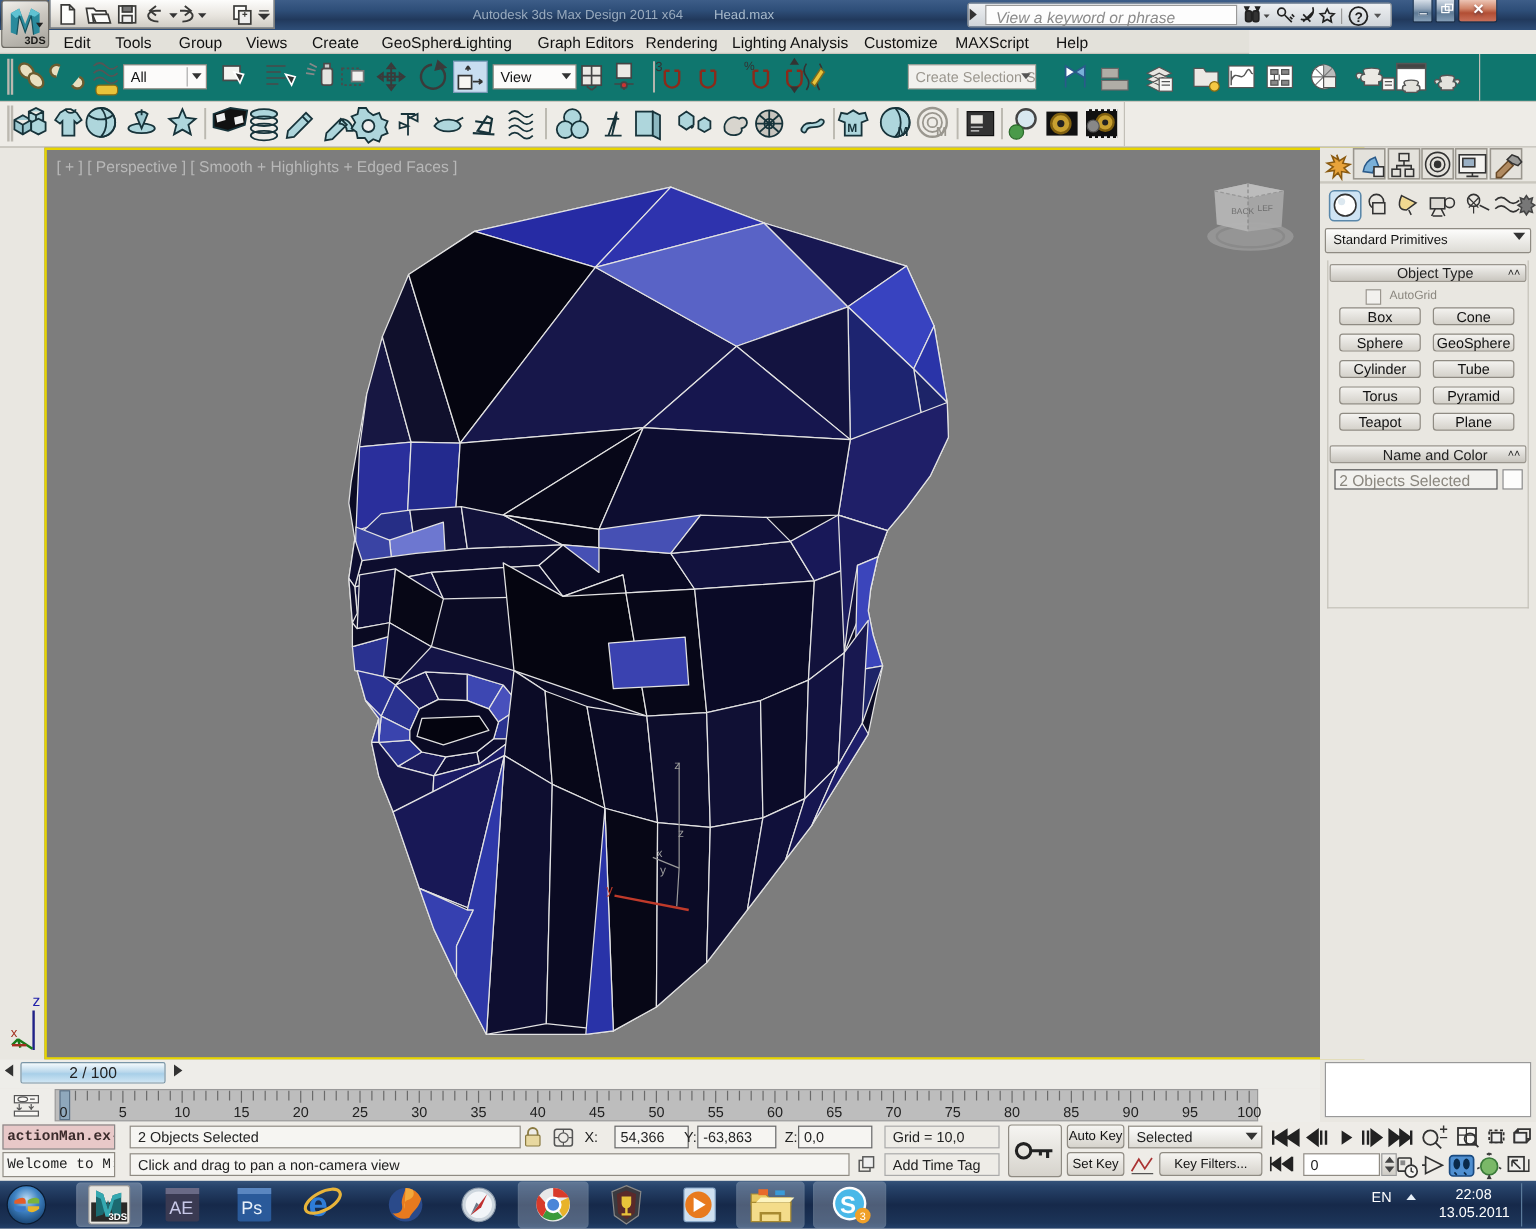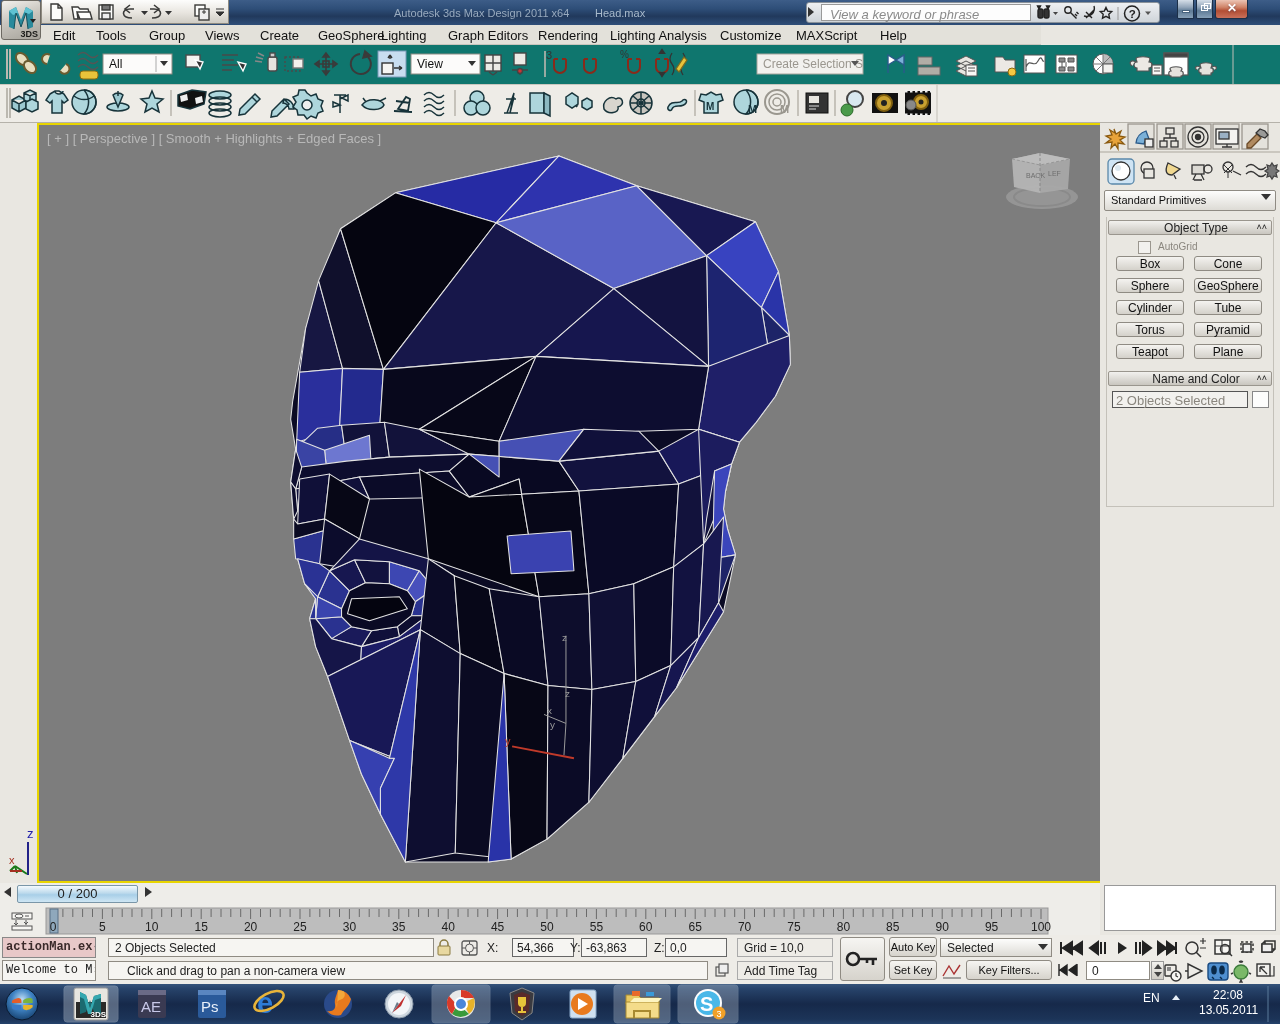--- a/index.html
+++ b/index.html
@@ -488,21 +488,21 @@
     <div class="cbtn" style="left:16px;top:199px">Torus</div><div class="cbtn" style="left:94px;top:199px">Pyramid</div>
     <div class="cbtn" style="left:16px;top:221px">Teapot</div><div class="cbtn" style="left:94px;top:221px">Plane</div>
     <div class="rollhdr" style="top:248px">Name and Color <span style="position:absolute;right:4px;top:1px;font-size:9px">˄˄</span></div>
     <div class="abs" style="left:12px;top:268px;width:136px;height:17px;background:#f2f1ee;border:1px solid #555">
         <span style="position:absolute;left:3px;top:1px;font-size:13px;color:#8a867e">2 Objects Selected</span>
       </div>
     <div class="abs" style="left:152px;top:268px;width:17px;height:17px;background:#fdfdfc;border:1px solid #888"></div>
   </div>
   <div id="timeslider" class="abs">
     <span style="position:absolute;left:4px;top:4px;width:0;height:0;border-right:7px solid #333;border-top:5px solid transparent;border-bottom:5px solid transparent"></span>
-    <div style="position:absolute;left:17px;top:2px;width:121px;height:18px;border:1px solid #7a96a8;border-radius:2px;background:linear-gradient(180deg,#f4fafd,#bcd9ec 45%,#a8cfe8 55%,#cfe6f4);text-align:center;font-size:13px;color:#222">0 / 200</div>
+    <div style="position:absolute;left:17px;top:2px;width:121px;height:18px;border:1px solid #7a96a8;border-radius:2px;background:linear-gradient(180deg,#f4fafd,#bcd9ec 45%,#a8cfe8 55%,#cfe6f4);text-align:center;font-size:13px;color:#222">2 / 100</div>
     <span style="position:absolute;left:145px;top:4px;width:0;height:0;border-left:7px solid #333;border-top:5px solid transparent;border-bottom:5px solid transparent"></span>
   </div>
   <div id="trackbar" class="abs">
     <svg width="1100" height="28" viewBox="0 0 1100 28">
       <rect x="46" y="1" width="1002" height="26" fill="#bdbdbd" stroke="#999"></rect>
       <g stroke="#555" stroke-width="1">
         <rect x="12" y="6" width="20" height="6" fill="#f8f7f4"></rect>
           <ellipse cx="19" cy="9" rx="4" ry="2" fill="none"></ellipse>
           <line x1="25" y1="9" x2="29" y2="9"></line>
         <rect x="12" y="19" width="20" height="4" fill="#f8f7f4"></rect>
@@ -647,21 +647,21 @@
         <circle cx="33.5" cy="9" r="4" fill="none" stroke="#555"></circle>
         <path d="M33.5,2 v3 M33.5,13 v3 M26,9 h3 M38,9 h3" stroke="#555"></path>
     </svg>
     <span class="abs" style="left:487px;top:6px;font-size:12px;color:#222">X:</span>
     <div class="sfield" style="left:512px;top:3px;width:62px;height:19px;padding:2px 0 0 4px;border-color:#666">54,366</div>
     <span class="abs" style="left:570px;top:6px;font-size:12px;color:#222">Y:</span>
     <div class="sfield" style="left:581px;top:3px;width:66px;height:19px;padding:2px 0 0 4px;border-color:#666">-63,863</div>
     <span class="abs" style="left:654px;top:6px;font-size:12px;color:#222">Z:</span>
     <div class="sfield" style="left:665px;top:3px;width:62px;height:19px;padding:2px 0 0 4px;border-color:#666">0,0</div>
     <div class="sfield" style="left:737px;top:3px;width:96px;height:19px;padding:2px 0 0 6px;border-color:#aaa;background:#eeece7">Grid = 10,0</div>
-    <div class="sfield" style="left:108px;top:26px;width:600px;height:19px;padding:2px 0 0 18px">Click and drag to pan a non-camera view</div>
+    <div class="sfield" style="left:108px;top:26px;width:600px;height:19px;padding:2px 0 0 6px">Click and drag to pan a non-camera view</div>
     <svg class="abs" style="left:714px;top:27px" width="18" height="18" viewBox="0 0 18 18">
         <rect x="2" y="5" width="9" height="9" fill="none" stroke="#555" stroke-width="1.2"></rect>
         <rect x="5" y="2" width="9" height="9" fill="#eee" stroke="#555" stroke-width="1.2"></rect>
       </svg>
     <div class="sfield" style="left:737px;top:26px;width:96px;height:19px;padding:2px 0 0 6px;border-color:#aaa;background:#eeece7">Add Time Tag</div>
     <div class="sbtn" style="left:840px;top:2px;width:45px;height:44px">
       <svg width="43" height="42" viewBox="0 0 43 42">
           <g stroke="#222" stroke-width="2.6" fill="none">
             <circle cx="12" cy="21" r="6"></circle>
             <path d="M18,21 h18 m-4,0 v6 m-6,-6 v4"></path>

